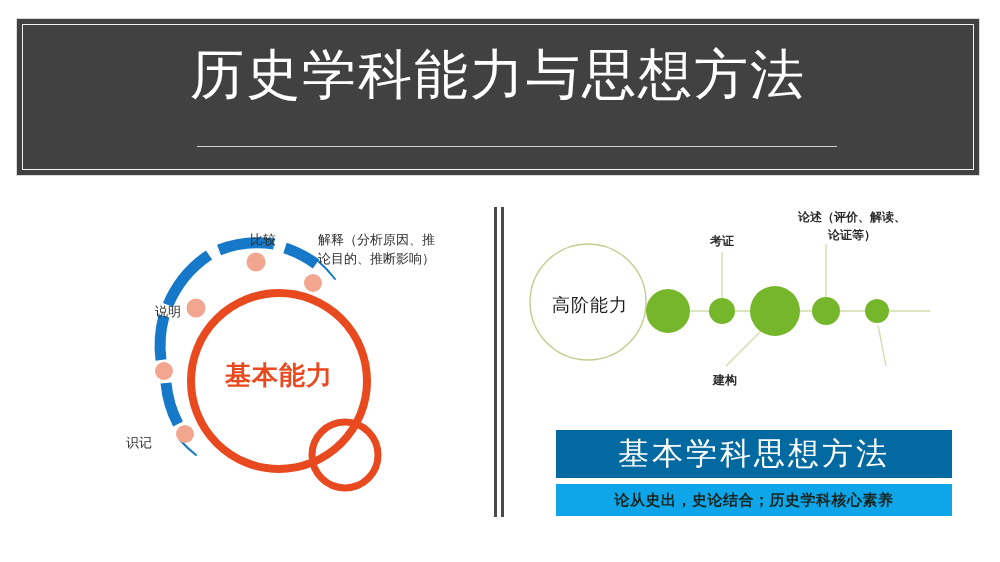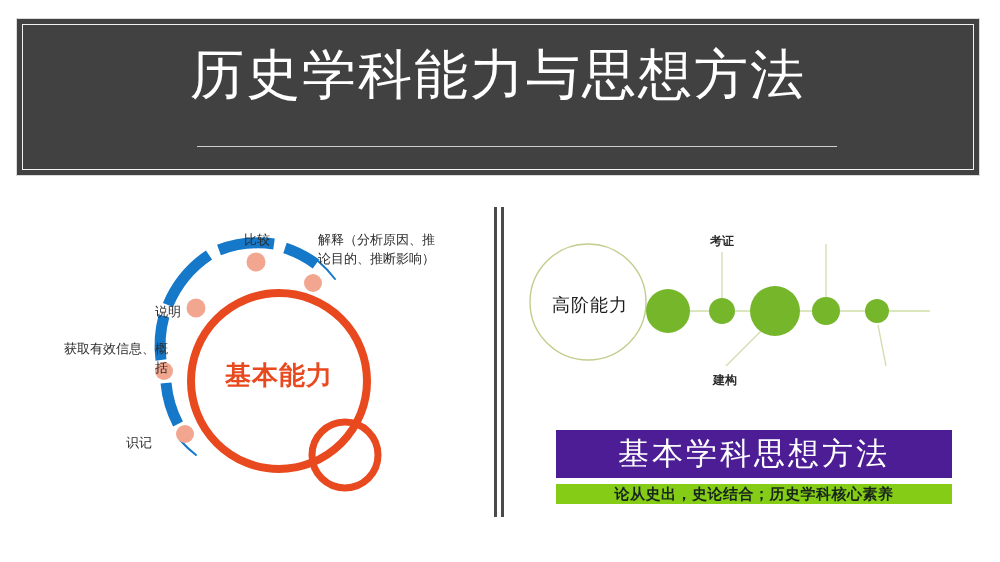--- a/index.html
+++ b/index.html
@@ -50,21 +50,21 @@
 
   
   .lbl{
     position:absolute;
     font-size:13px;
     line-height:1.45;
     color:#2b2b2b;
     font-family:"Liberation Sans","DejaVu Sans",sans-serif;
     white-space:pre-line;
   }
-  .lbl-bijiao{left:244px;top:231px;}
+  .lbl-bijiao{left:250px;top:231px;}
   .lbl-jieshi{left:318px;top:231px;width:152px;}
   .lbl-shuoming{left:155px;top:283px;margin-top:20px;}
   .lbl-huoqu{left:28px;top:340px;width:140px;text-align:right;}
   .lbl-shiji{left:126px;top:434px;}
 
   .core-label{
     position:absolute;left:204px;top:358px;width:150px;text-align:center;
     color:#E8491F;font-weight:bold;font-size:26px;letter-spacing:1px;
     font-family:"Liberation Sans","DejaVu Sans",sans-serif;
   }
@@ -83,28 +83,28 @@
 
   .high-label{
     position:absolute;left:530px;top:293px;width:120px;text-align:center;
     color:#1c1c1c;font-weight:normal;font-size:18px;letter-spacing:1px;
     font-family:"Liberation Sans","DejaVu Sans",sans-serif;
   }
 
   
   .banner-blue{
     position:absolute;left:556px;top:430px;width:396px;height:48px;
-    background:#4c1d95;
+    background:#0369a1;
     display:flex;align-items:center;justify-content:center;
     color:#ffffff;font-size:31px;letter-spacing:3px;
     font-family:"Liberation Serif","DejaVu Serif",serif;
   }
   .banner-green{
-    position:absolute;left:556px;top:484px;width:396px;height:20px;
-    background:#84cc16;
+    position:absolute;left:556px;top:484px;width:396px;height:32px;
+    background:#0ea5e9;
     display:flex;align-items:center;justify-content:center;
     color:#17241c;font-size:15px;font-weight:bold;letter-spacing:.5px;
     font-family:"Liberation Sans","DejaVu Sans",sans-serif;
   }
 </style>
 </head>
 <body>
 
 <div class="slide">
 
@@ -168,25 +168,25 @@
       </g>
     </g>
   </svg>
 
   <div class="core-label">基本能力</div>
 
   <div class="lbl lbl-bijiao">比较</div>
   <div class="lbl lbl-jieshi">解释（分析原因、推
 论目的、推断影响）</div>
   <div class="lbl lbl-shuoming">说明</div>
-  <div class="lbl lbl-huoqu">获取有效信息、概
-括</div>
   <div class="lbl lbl-shiji">识记</div>
 
   <div class="high-label">高阶能力</div>
 
   <div class="rlbl rlbl-kaozheng">考证</div>
+  <div class="rlbl rlbl-lunshu">论述（评价、解读、
+论证等）</div>
   <div class="rlbl rlbl-jiangou">建构</div>
 
   <div class="banner-blue">基本学科思想方法</div>
   <div class="banner-green">论从史出，史论结合；历史学科核心素养</div>
 
 </div>
 
 </body></html>

